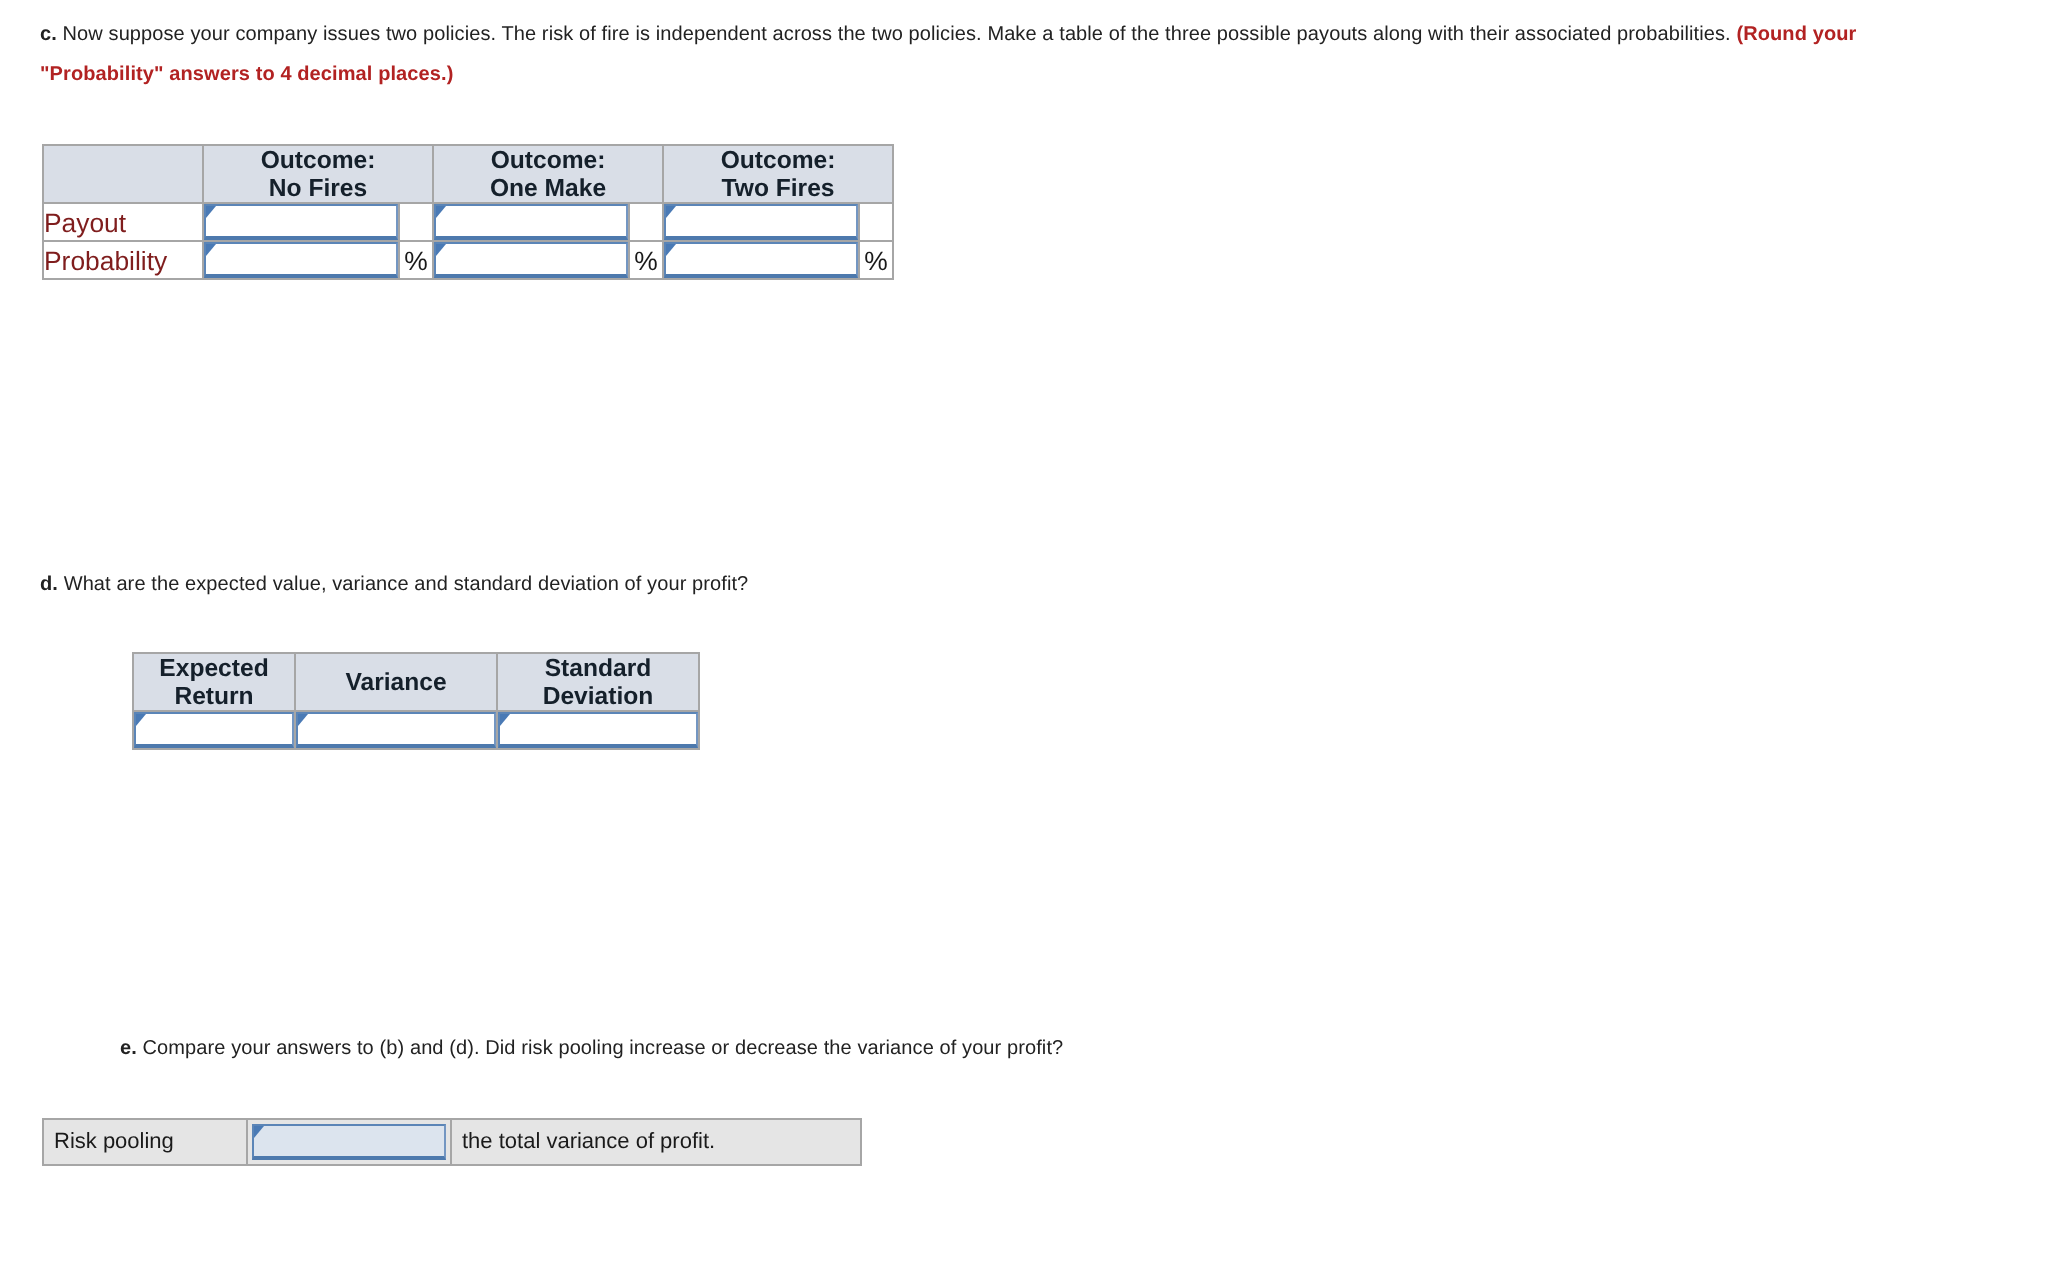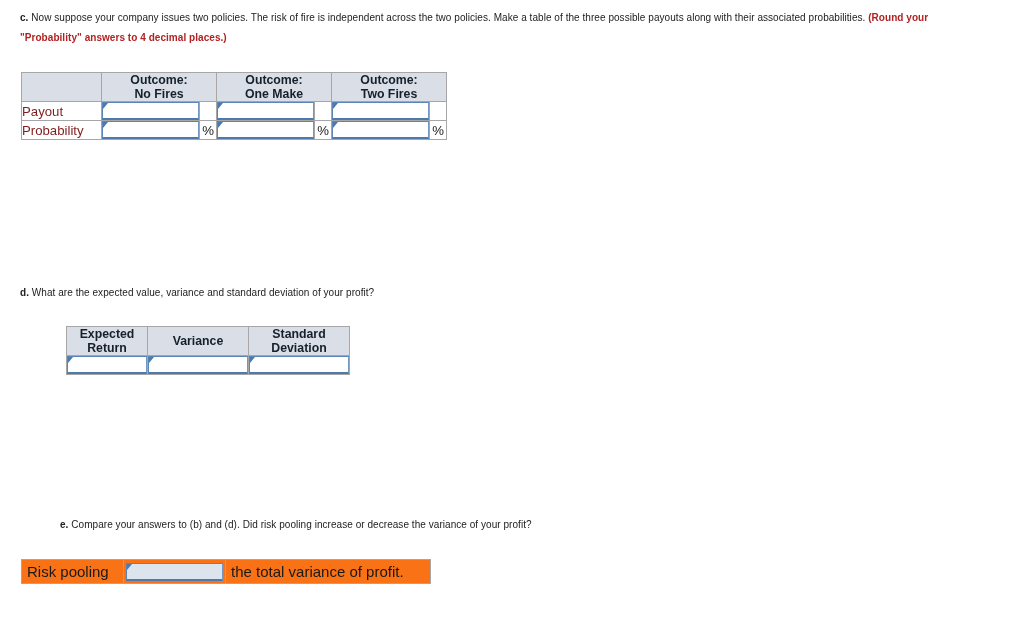--- a/index.html
+++ b/index.html
@@ -99,23 +99,23 @@
   }
 
   
   table.greybar {
     border-collapse: collapse;
     position: absolute;
     table-layout: fixed;
   }
   table.greybar td {
     border: 1px solid #a6a6a6;
-    background: #f97316;
+    background: #e5e5e5;
     padding: 3px 5px;
-    font-size: 15px;
+    font-size: 11px;
     color: #1a1a1a;
     vertical-align: middle;
     white-space: nowrap;
     margin-top: 36px;
   }
   table.greybar td.selcell {
     padding: 2px 2px;
   }
 </style>
 </head>

